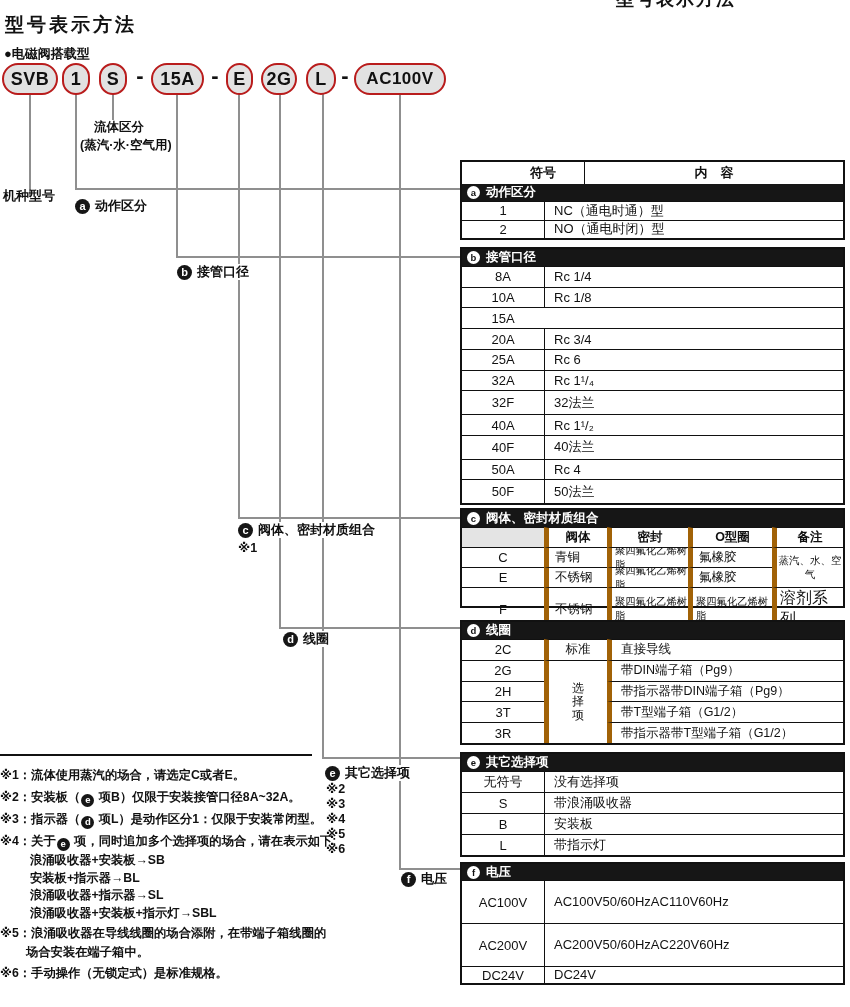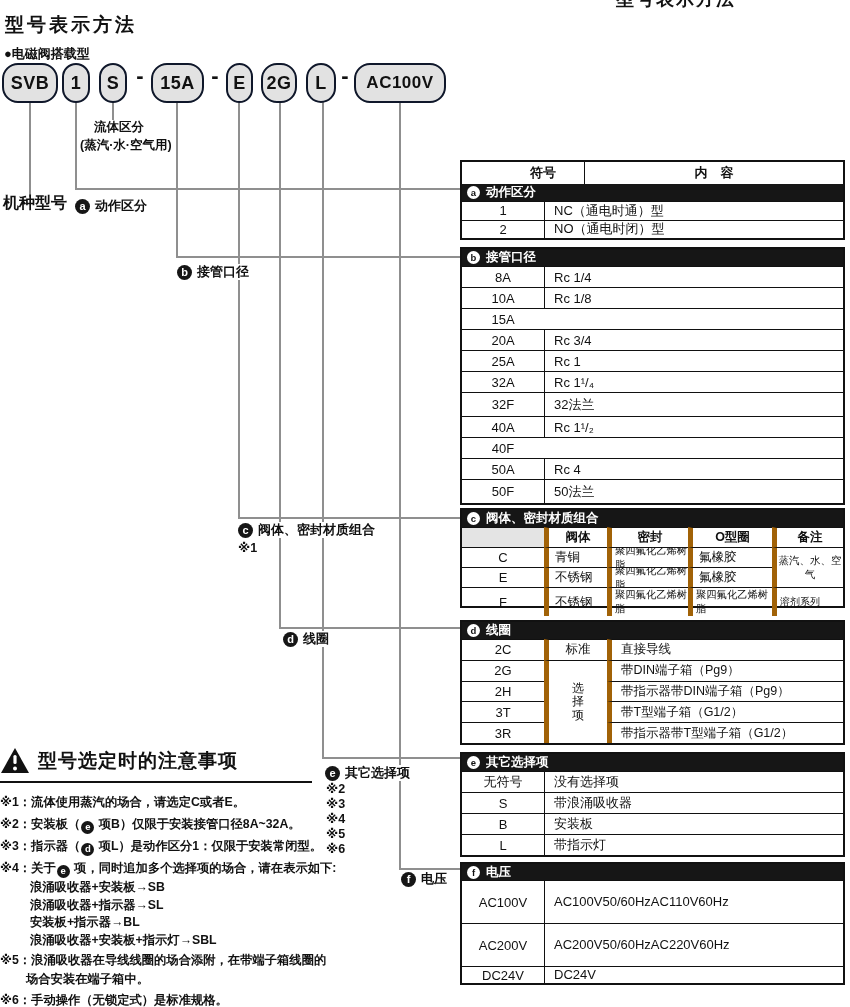--- a/index.html
+++ b/index.html
@@ -2,22 +2,22 @@
 <html><head>
 <meta charset="utf-8">
 <style>
   html,body{margin:0;padding:0;background:#fff;}
   .canvas{position:relative;width:850px;height:1007px;background:#fff;overflow:hidden;
           font-family:"Liberation Sans","DejaVu Sans",sans-serif;color:#111;}
   
   .vline{position:absolute;width:2px;background:var(--line,#8f8f8f);}
   .hline{position:absolute;height:2px;background:var(--line,#8f8f8f);}
   
-  .bubble{position:absolute;top:63px;height:40px;box-sizing:border-box;background:var(--bubble,#e2e2e2);
-          border:2px solid #0f172a;border-radius:16px;display:flex;align-items:center;justify-content:center;
+  .bubble{position:absolute;top:63px;height:32px;box-sizing:border-box;background:var(--bubble,#e2e2e2);
+          border:2px solid #b91c1c;border-radius:16px;display:flex;align-items:center;justify-content:center;
           font-weight:bold;font-size:18px;letter-spacing:.5px;}
   .dashsep{position:absolute;top:62px;height:28px;display:flex;align-items:center;justify-content:center;
           font-weight:bold;font-size:22px;}
   
   .callout{position:absolute;display:flex;align-items:center;gap:5px;background:#fff;padding:0 3px 0 0;
            font-weight:bold;font-size:13px;white-space:nowrap;line-height:16px;}
   .bcircle{width:15px;height:15px;border-radius:50%;background:#161616;color:#fff;font-size:11px;font-weight:bold;
            display:inline-flex;align-items:center;justify-content:center;flex:0 0 auto;}
   .plain{position:absolute;font-weight:bold;white-space:nowrap;}
   
@@ -92,21 +92,21 @@
       <div class="bubble" style="left: 226px; width: 27px;">E</div>
       <div class="bubble" style="left: 261px; width: 36px;">2G</div>
       <div class="bubble" style="left: 306px; width: 30px;">L</div>
       <div class="dashsep" style="left: 337px; width: 16px;">-</div>
       <div class="bubble" style="left: 354px; width: 92px; font-size: 17px;">AC100V</div>
     </div>
 
   <div class="plain" style="left:94px;top:119px;font-size:12.5px;">流体区分</div>
   <div class="plain" style="left:80px;top:137px;font-size:12.5px;">(蒸汽·水·空气用)</div>
 
-  <div class="plain" style="left:3px;top:193px;font-size:16px;">机种型号</div>
+  <div class="plain" style="left:3px;top:187px;font-size:13px;">机种型号</div>
 
   <div class="callout" style="left:75px;top:198px;">
     <span class="bcircle">a</span>
     <span>动作区分</span>
   </div>
   <div class="callout" style="left:177px;top:264px;">
     <span class="bcircle">b</span>
     <span>接管口径</span>
   </div>
   <div class="callout" style="left:238px;top:522px;">
@@ -168,36 +168,37 @@
         </div>
         <div class="trow">
           <div class="tcell sym" style="width: 82px;">15A</div>
         </div>
         <div class="trow">
           <div class="tcell sym" style="width: 82px;">20A</div>
           <div class="tcell cnt" style="flex: 1 1 0%;">Rc 3/4</div>
         </div>
         <div class="trow">
           <div class="tcell sym" style="width: 82px;">25A</div>
-          <div class="tcell cnt" style="flex: 1 1 0%;">Rc  1</div>
+          <div class="tcell cnt" style="flex: 1 1 0%;">Rc  6</div>
         </div>
         <div class="trow">
           <div class="tcell sym" style="width: 82px;">32A</div>
           <div class="tcell cnt" style="flex: 1 1 0%;">Rc 1¹/₄</div>
         </div>
         <div class="trow">
           <div class="tcell sym" style="width: 82px;">32F</div>
           <div class="tcell cnt" style="flex: 1 1 0%;">32法兰</div>
         </div>
         <div class="trow">
           <div class="tcell sym" style="width: 82px;">40A</div>
           <div class="tcell cnt" style="flex: 1 1 0%;">Rc 1¹/₂</div>
         </div>
         <div class="trow">
           <div class="tcell sym" style="width: 82px;">40F</div>
+          <div class="tcell cnt" style="flex: 1 1 0%;">40法兰</div>
         </div>
         <div class="trow">
           <div class="tcell sym" style="width: 82px;">50A</div>
           <div class="tcell cnt" style="flex: 1 1 0%;">Rc 4</div>
         </div>
         <div class="trow">
           <div class="tcell sym" style="width: 82px;">50F</div>
           <div class="tcell cnt" style="flex: 1 1 0%;">50法兰</div>
         </div>
       </div>
@@ -218,21 +219,21 @@
           <div class="gcell bl pad">氟橡胶</div>
           <div class="gcell bl center" style="grid-area: 2 / 5 / span 2; font-size: 10.5px;">蒸汽、水、空气</div>
           <div class="gcell center" style="font-size: 13px;">E</div>
           <div class="gcell bl pad">不锈钢</div>
           <div class="gcell bl small">聚四氟化乙烯树脂</div>
           <div class="gcell bl pad">氟橡胶</div>
           <div class="gcell center" style="font-size: 13px;">F</div>
           <div class="gcell bl pad">不锈钢</div>
           <div class="gcell bl small">聚四氟化乙烯树脂</div>
           <div class="gcell bl small">聚四氟化乙烯树脂</div>
-          <div class="gcell bl small" style="font-size: 10px;">溶剂系列</div>
+          <div class="gcell bl small" style="font-size: 16px;">溶剂系列</div>
         </div>
       </div>
       <div class="tblock" style="top: 620px; height: 125px;">
         <div class="band" style="height: 17px;">
           <span class="wcircle">d</span>
           <span>线圈</span>
         </div>
         <div class="grid" style="grid-template-columns: 82px 63px 1fr; grid-template-rows: repeat(5, 1fr);">
           <div class="gcell center" style="font-size: 13px;">2C</div>
           <div class="gcell bl center">标准</div>
@@ -300,28 +301,20 @@
         <div class="trow">
           <div class="tcell sym" style="width: 82px;">DC24V</div>
           <div class="tcell cnt" style="flex: 1 1 0%; line-height: 1.5;">
             <span>DC24V</span>
           </div>
         </div>
       </div>
     </div>
 
   <div class="notes">
-    <div class="notes-head">
-      <svg width="30" height="27" viewBox="0 0 30 27">
-        <path d="M15 1 L29 26 L1 26 Z" fill="#111"></path>
-        <rect x="13.4" y="8" width="3.2" height="9" rx="1.5" fill="#fff"></rect>
-        <circle cx="15" cy="21.5" r="2" fill="#fff"></circle>
-      </svg>
-      <span>型号选定时的注意事项</span>
-    </div>
     <div class="notes-rule"></div>
     <div class="note-body" id="note-body">
         <div class="note-line">
           <span class="note-label">※1：</span>
           <span>流体使用蒸汽的场合，请选定C或者E。</span>
         </div>
         <div class="note-line">
           <span class="note-label">※2：</span>
           <span>安装板（<span class="ncircle">e</span> 项B）仅限于安装接管口径8A~32A。</span>
         </div>
@@ -330,24 +323,24 @@
           <span>指示器（<span class="ncircle">d</span> 项L）是动作区分1：仅限于安装常闭型。</span>
         </div>
         <div class="note-line">
           <span class="note-label">※4：</span>
           <span>关于<span class="ncircle">e</span> 项，同时追加多个选择项的场合，请在表示如下:</span>
         </div>
         <div class="note-line sub">
           <span>浪涌吸收器+安装板→SB</span>
         </div>
         <div class="note-line sub">
+          <span>安装板+指示器→BL</span>
+        </div>
+        <div class="note-line sub">
           <span>浪涌吸收器+指示器→SL</span>
-        </div>
-        <div class="note-line sub">
-          <span>安装板+指示器→BL</span>
         </div>
         <div class="note-line sub">
           <span>浪涌吸收器+安装板+指示灯→SBL</span>
         </div>
         <div class="note-line">
           <span class="note-label">※5：</span>
           <span>浪涌吸收器在导线线圈的场合添附，在带端子箱线圈的</span>
         </div>
         <div class="note-line wrap">
           <span>场合安装在端子箱中。</span>

